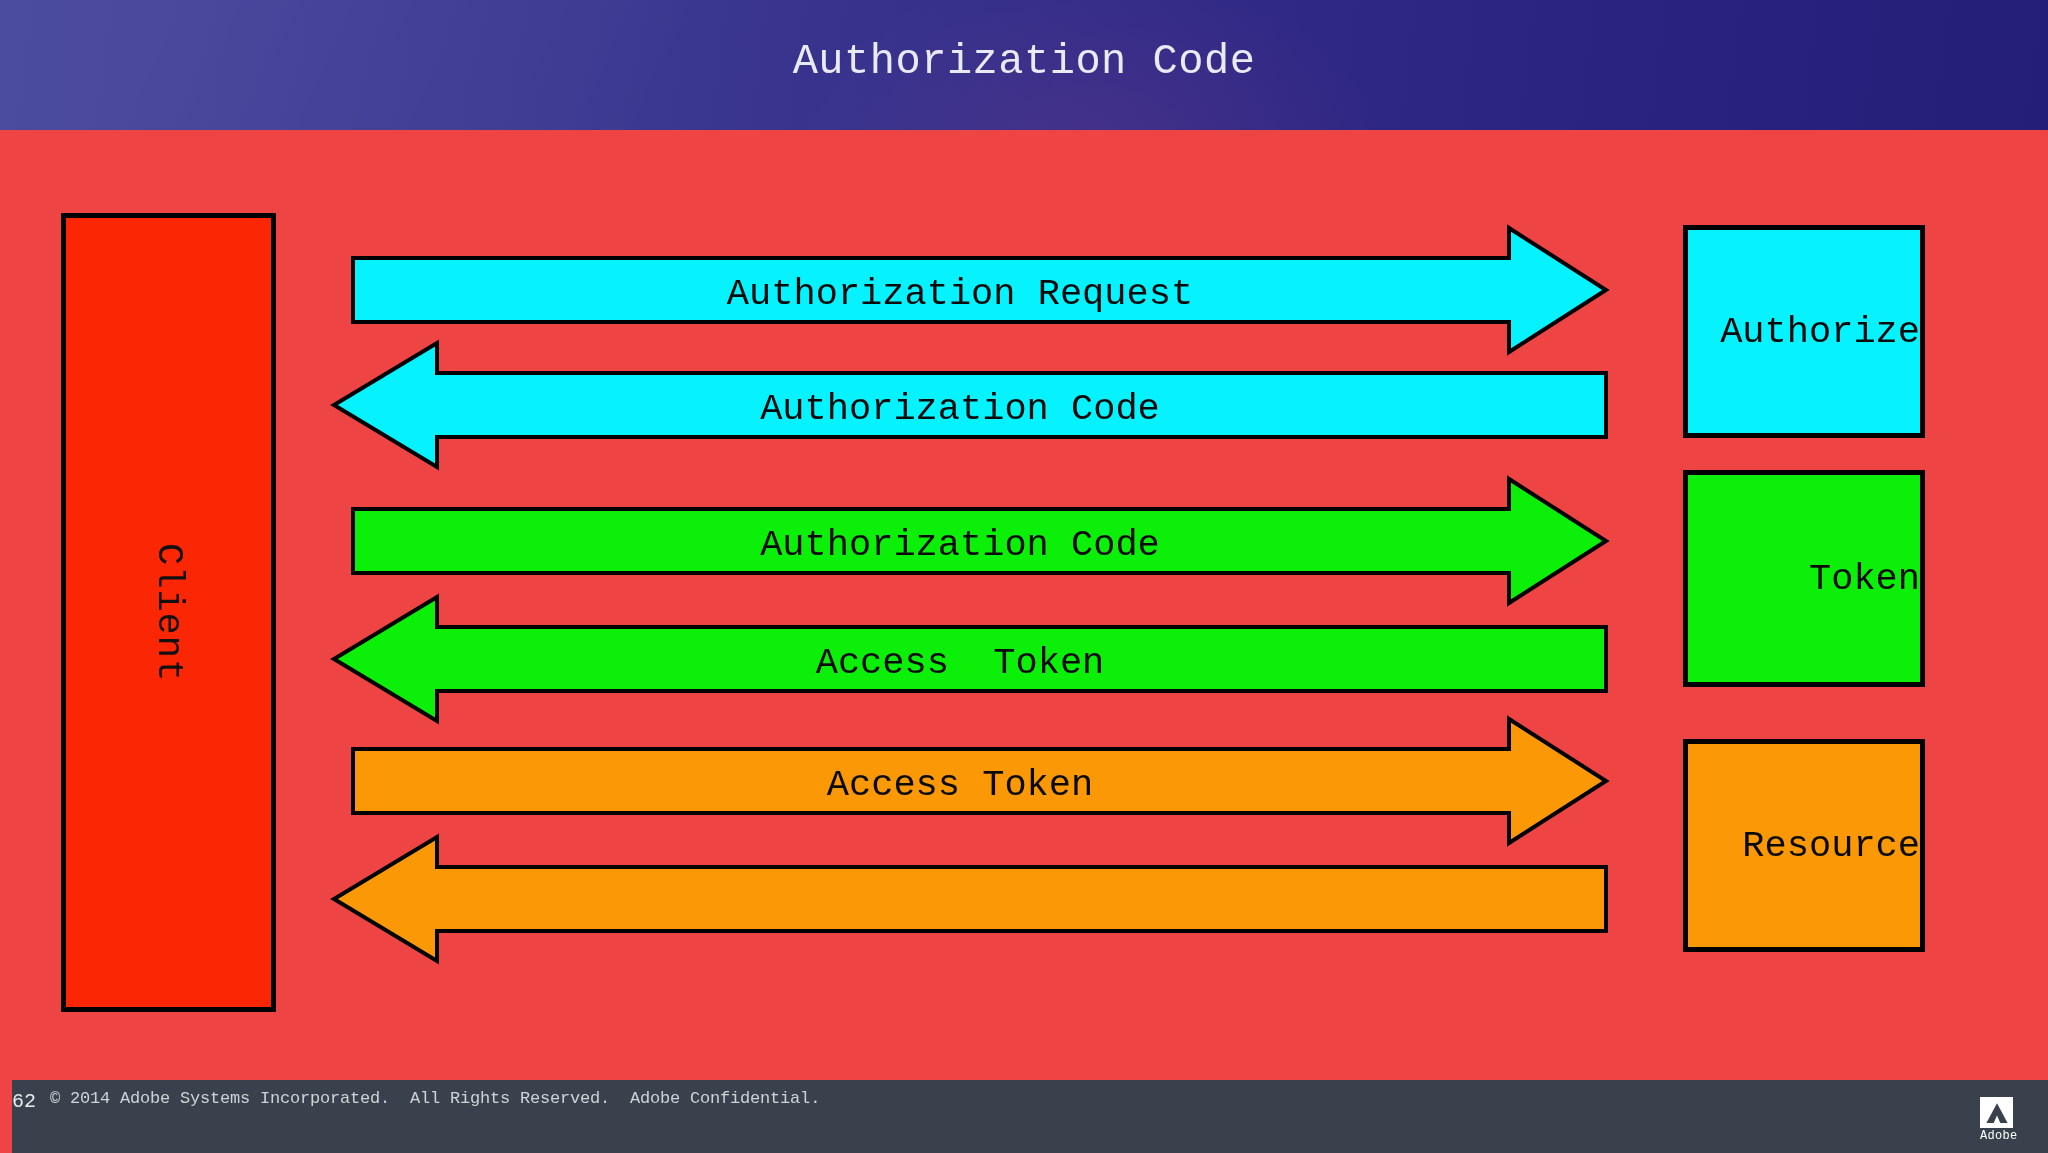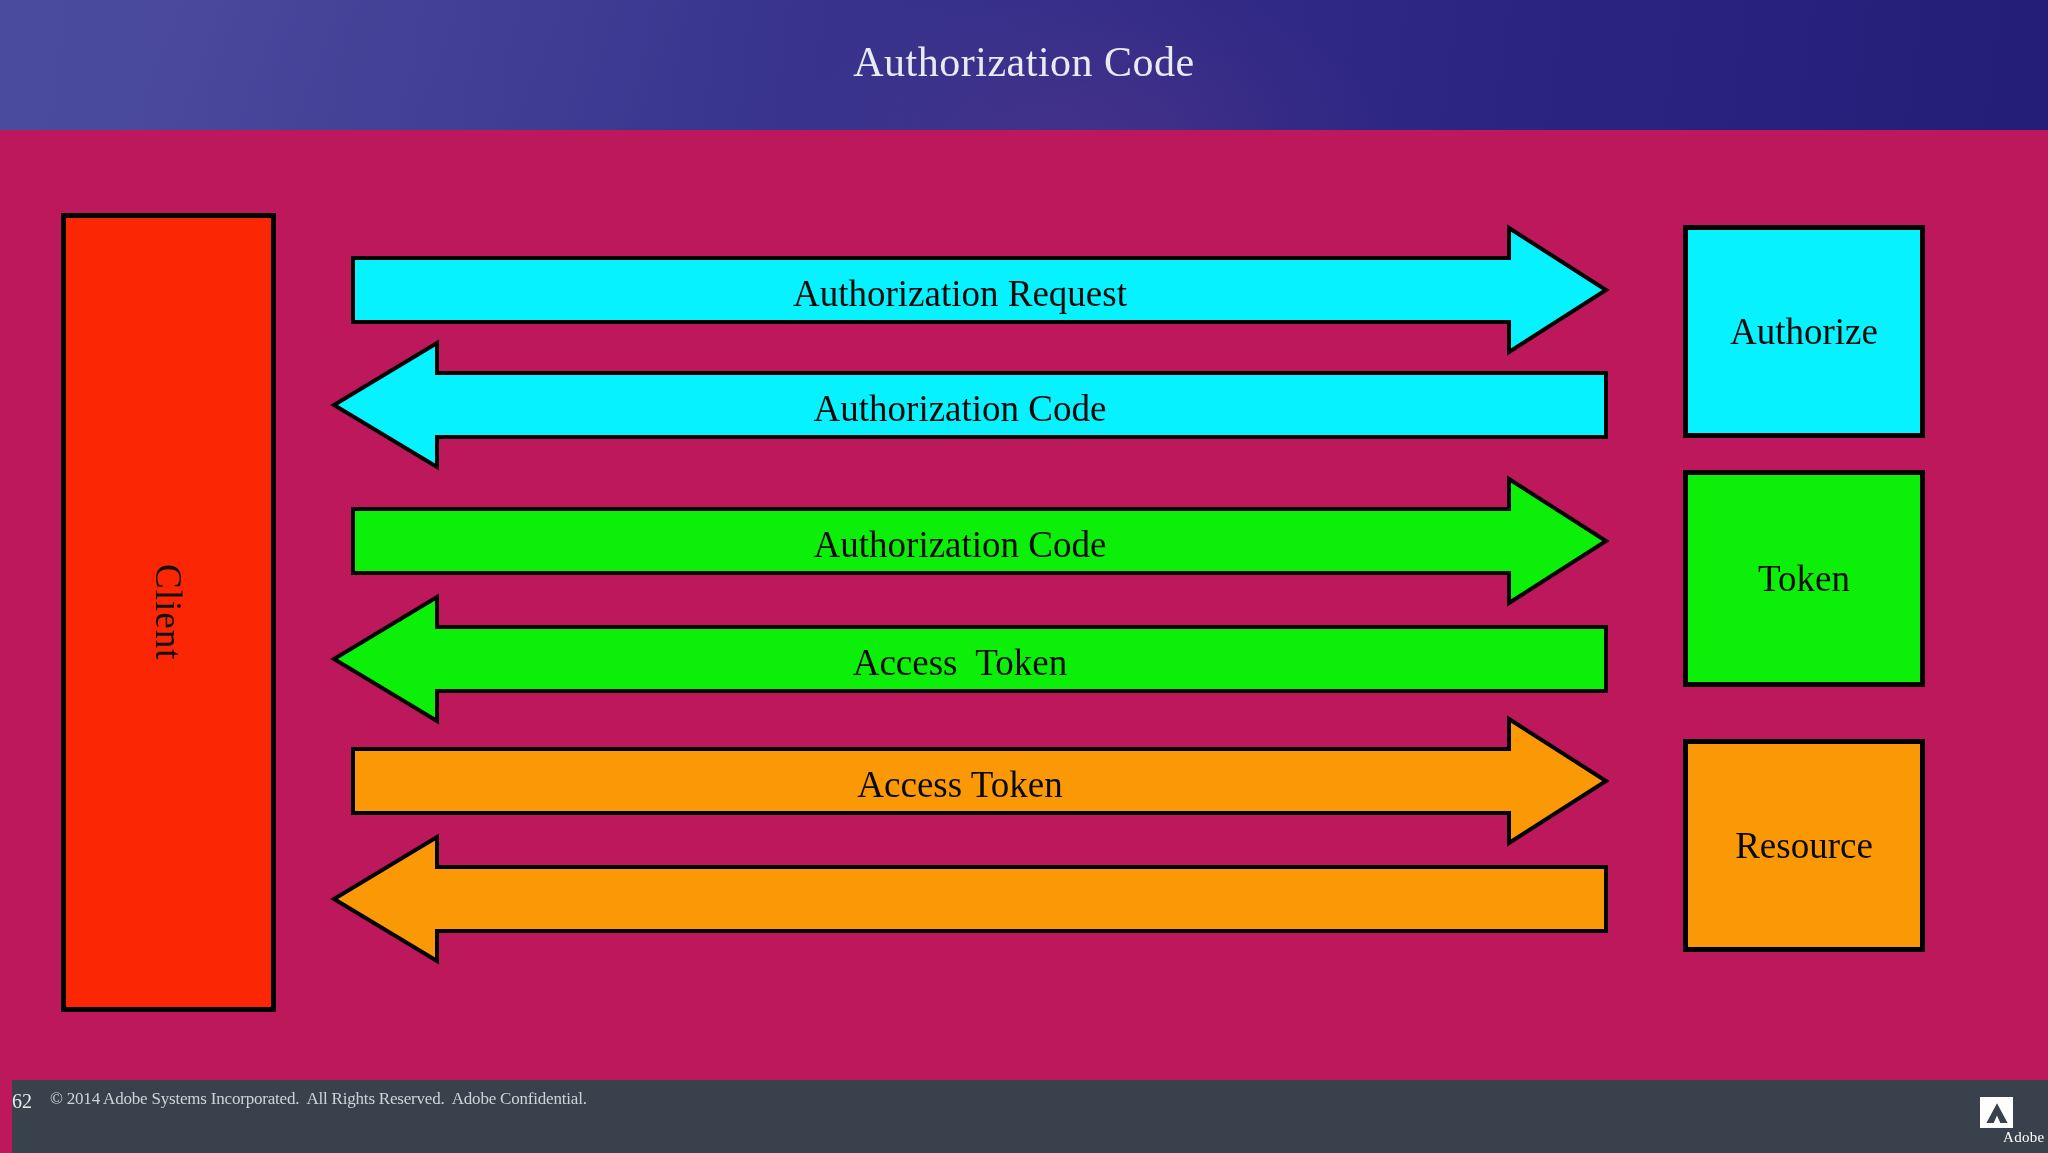--- a/index.html
+++ b/index.html
@@ -1,19 +1,19 @@
 <!DOCTYPE html>
 <html><head>
 <meta charset="utf-8">
 <style>
   html,body { margin:0; padding:0; background:#222; }
   .slide {
     position:relative; width:2048px; height:1153px;
-    background:#be185d; overflow:hidden;
-    font-family:Liberation Serif, serif;
+    background:#ef4444; overflow:hidden;
+    font-family:Liberation Mono, monospace;
   }
 
   
   .header {
     position:absolute; left:0; top:0; width:2048px; height:130px;
     background:
       radial-gradient(420px 260px at 1090px 150px, rgba(150,70,150,0.18), rgba(150,70,150,0) 70%),
       linear-gradient(115deg, rgba(255,255,255,0.05) 8%, rgba(255,255,255,0) 34%),
       linear-gradient(97deg, #41419a 0%, #3c3a92 28%, #322c87 55%, #2a2380 78%, #241e78 100%);
   }
@@ -42,21 +42,21 @@
   }
   .arrow-right { left:351px; }
   .arrow-left  { left:332px; }
   .arrow-right .arrow-label { left:9px; }
   .arrow-left  .arrow-label { left:28px; }
 
   
   .endpoint {
     position:absolute; left:1683px; width:242px;
     border:5px solid #000; box-sizing:border-box;
-    display:flex; align-items:center; justify-content:center;
+    display:flex; align-items:center; justify-content:flex-end;
     font-size:37px; color:#0a0a0a;
   }
 
   
   .footer {
     position:absolute; left:12px; top:1080px; width:2048px; height:73px;
     background:#39424c; color:#ced3d8;
   }
   .copyright {
     position:absolute; left:38px; top:9px; font-size:17px; letter-spacing:-0.2px;
@@ -65,21 +65,21 @@
   .page-number {
     position:absolute; left:0; right:0; top:10px; text-align:left;
     font-size:20px; color:#e8ebee;
   }
   .logo { position:absolute; left:1968px; top:17px; width:34px; text-align:center; }
   .logo-box {
     width:33px; height:31px; background:#ffffff;
     display:flex; align-items:center; justify-content:center;
   }
   .logo-box svg { display:block; }
-  .logo-text { display:block; margin-top:1px; font-size:15px; color:#ffffff; letter-spacing:0.3px;margin-left:23px; }
+  .logo-text { display:block; margin-top:1px; font-size:12px; color:#ffffff; letter-spacing:0.3px; }
 </style>
 </head>
 <body>
 
 <div class="slide">
 
   <div class="header">
     <div class="title">Authorization Code</div>
   </div>
 

